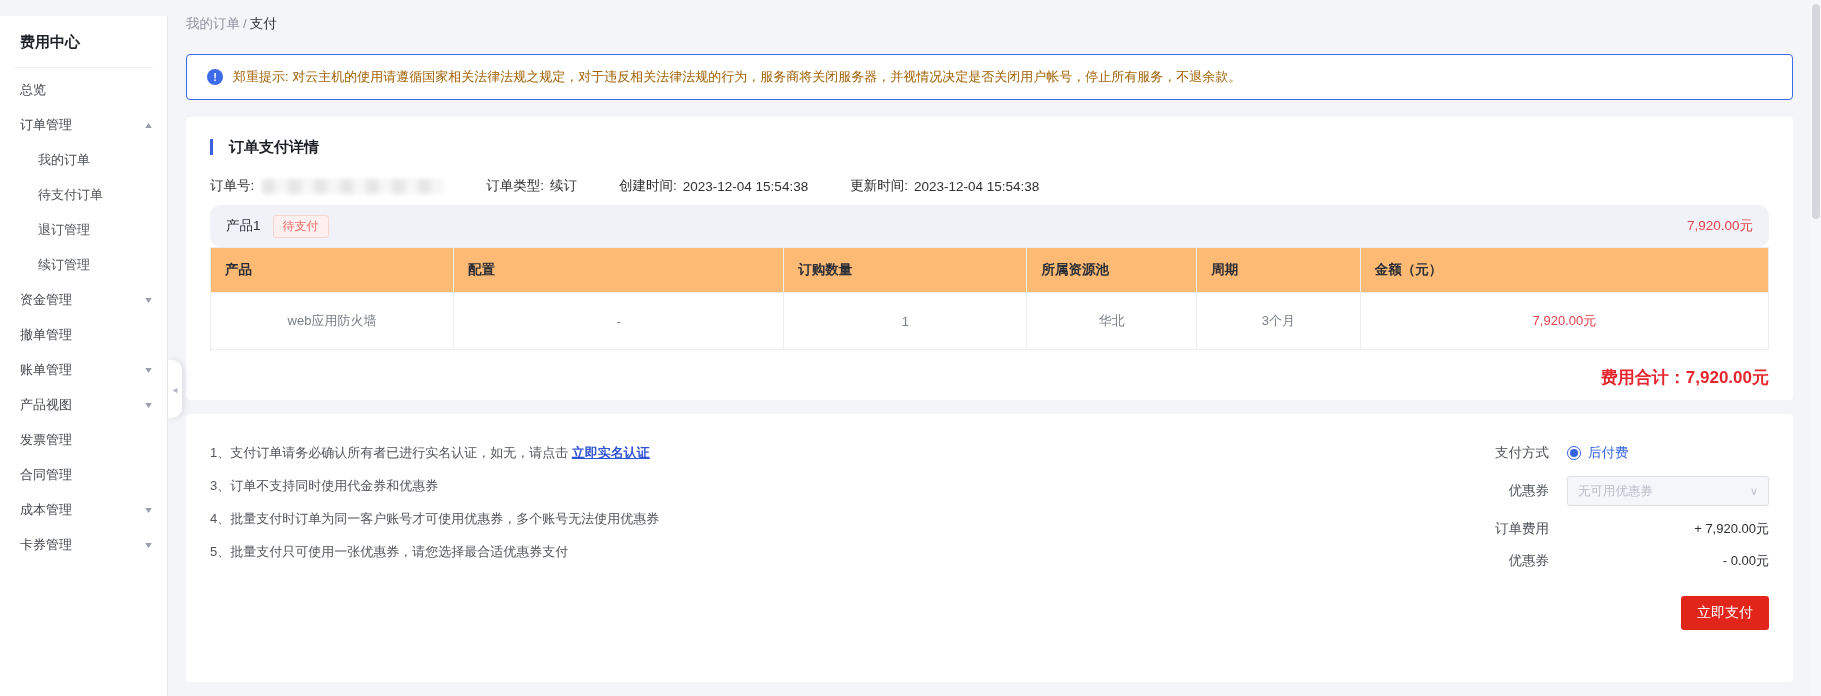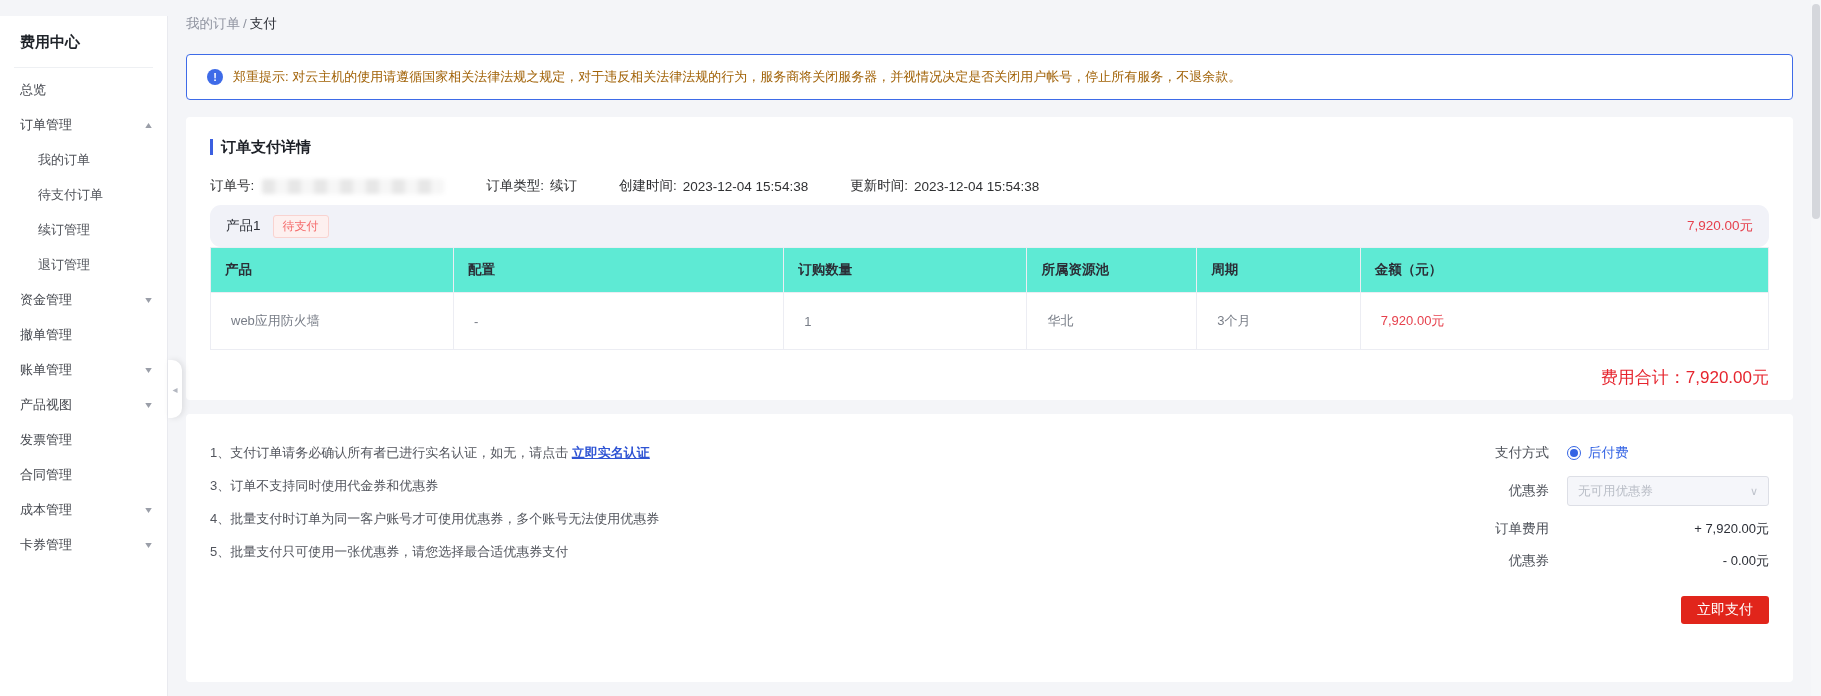--- a/index.html
+++ b/index.html
@@ -24,59 +24,59 @@
   .breadcrumb .sep { color:#9094a0; margin:0 3px; }
   .breadcrumb .current { color:#2b2e36;margin-top:32px; }
 
   .alert { margin-top:21px; height:46px; background:#fff; border:1px solid #3e6be8; border-radius:4px; display:flex; align-items:center; padding:0 20px; gap:10px; }
   .info-icon { width:16px; height:16px; min-width:16px; border-radius:50%; background:#3e6be8; color:#fff; font-size:11px; font-weight:bold; display:flex; align-items:center; justify-content:center; }
   .alert-text { font-size:13px; color:#a16207; }
 
   
   .card { background:#fff; border-radius:4px; }
   .card1 { margin-top:17px; height:283px; padding:20px 24px 0 24px; }
-  .section-title { display:flex; align-items:center; gap:8px; font-size:15px; font-weight:bold; color:#1c1f26; height:20px; }
+  .section-title { display:flex; align-items:center; gap:16px; font-size:15px; font-weight:bold; color:#1c1f26; height:20px; }
   .title-bar { width:3px; height:16px; background:#3b5fe0; }
   .order-meta { margin-top:20px; display:flex; align-items:center; font-size:13.5px; color:#303133; height:18px; }
   .order-meta .label { color:#303133; }
   .order-meta .seg { display:flex; align-items:center; margin-right:42px; }
   .redacted { display:inline-block; width:182px; height:15px; margin-left:8px; border-radius:2px;
               background:repeating-linear-gradient(90deg,#e7e7e7 0 13px,#f6f6f6 13px 26px); filter:blur(2px); }
   .meta-val { margin-left:6px; }
 
   .prod-banner { margin-top:10px; height:42px; background:#f1f2f8; display:flex; align-items:center; padding:0 16px;border-radius:11px; }
   .prod-name { font-size:13.5px; color:#2b2e36; }
   .status-badge { margin-left:12px; font-size:12px; color:#f56c6c; background:#fdf0ef; border:1px solid #f9d3d0; border-radius:3px; padding:2px 9px; }
   .banner-amount { margin-left:auto; font-size:13.5px; color:#e6414d; }
 
   table.order-table { width:100%; border-collapse:collapse; table-layout:fixed; }
-  .order-table th { font-size:13.5px; font-weight:bold; color:#2b2e36; text-align:left; padding:13px 14px; border:1px solid #ecedf3; background:#5eead4; }
-  .order-table td { font-size:13px; color:#787d87; text-align:left; padding:19px 20px; border:1px solid #ecedf3; }
+  .order-table th { font-size:13.5px; font-weight:bold; color:#2b2e36; text-align:left; padding:13px 14px; border:1px solid #ecedf3; background:#fdba74; }
+  .order-table td { font-size:13px; color:#787d87; text-align:center; padding:19px 20px; border:1px solid #ecedf3; }
   .order-table .amount { color:#e6414d; }
 
-  .total-line { margin-top:16px; text-align:right; font-size:17px; font-weight:normal; color:#e6252e; }
+  .total-line { margin-top:16px; text-align:right; font-size:17px; font-weight:bold; color:#e6252e; }
 
   
   .card2 { margin-top:14px; height:268px; padding:30px 24px 24px 24px; display:flex; }
   .notes { flex:1; }
   .note { font-size:13px; color:#52555d; margin-bottom:15px; height:18px; }
   .note a { color:#2f54d4; text-decoration:underline; font-weight:bold; cursor:pointer;font-family:Liberation Serif, serif; }
   .pay-panel { width:300px; }
   .pay-row { display:flex; align-items:center; margin-bottom:14px; }
   .pay-label { width:80px; text-align:right; font-size:13.5px; color:#4e525a; margin-right:18px; }
   .pay-content { width:202px; display:flex; align-items:center; }
   .radio { width:14px; height:14px; border-radius:50%; border:1px solid #3464e4; position:relative; margin-right:7px; cursor:pointer; }
   .radio::after { content:""; position:absolute; left:2px; top:2px; width:8px; height:8px; border-radius:50%; background:#3464e4; }
   .radio-label { color:#3464e4; font-size:13.5px; cursor:pointer; }
   .select { width:202px; height:30px; background:#f5f6fa; border:1px solid #dddfe6; border-radius:3px; display:flex; align-items:center; padding:0 10px; cursor:pointer; }
   .select .placeholder { font-size:12.5px; color:#b9bdc6; flex:1; }
   .select .sel-arrow { font-size:11px; color:#bfc3cc; }
   .pay-value { flex:1; text-align:right; font-size:13px; color:#2b2e36; }
   .pay-btn-row { display:flex; justify-content:flex-end; margin-top:26px; }
-  .pay-btn { width:88px; height:28px; background:#e1251b; color:#fff; font-size:14px; border:none; border-radius:3px; cursor:pointer; }
+  .pay-btn { width:88px; height:34px; background:#e1251b; color:#fff; font-size:14px; border:none; border-radius:3px; cursor:pointer; }
 
   
   .scrollbar { position:absolute; right:0; top:0; width:10px; height:696px; background:#f6f7f9; }
   .scroll-thumb { position:absolute; left:1px; top:4px; width:8px; height:215px; background:#d5d7dc; border-radius:4px; cursor:pointer; }
 </style>
 </head>
 <body>
 
 <div class="app">
 
@@ -91,24 +91,24 @@
       <span>订单管理</span>
       <span class="caret">▴</span>
     </div>
     <div class="nav-item sub">
       <span>我的订单</span>
     </div>
     <div class="nav-item sub">
       <span>待支付订单</span>
     </div>
     <div class="nav-item sub">
+      <span>退订管理</span>
+    </div>
+    <div class="nav-item sub">
       <span>续订管理</span>
-    </div>
-    <div class="nav-item sub">
-      <span>退订管理</span>
     </div>
     <div class="nav-item">
       <span>资金管理</span>
       <span class="caret">▾</span>
     </div>
     <div class="nav-item">
       <span>撤单管理</span>
     </div>
     <div class="nav-item">
       <span>账单管理</span>

